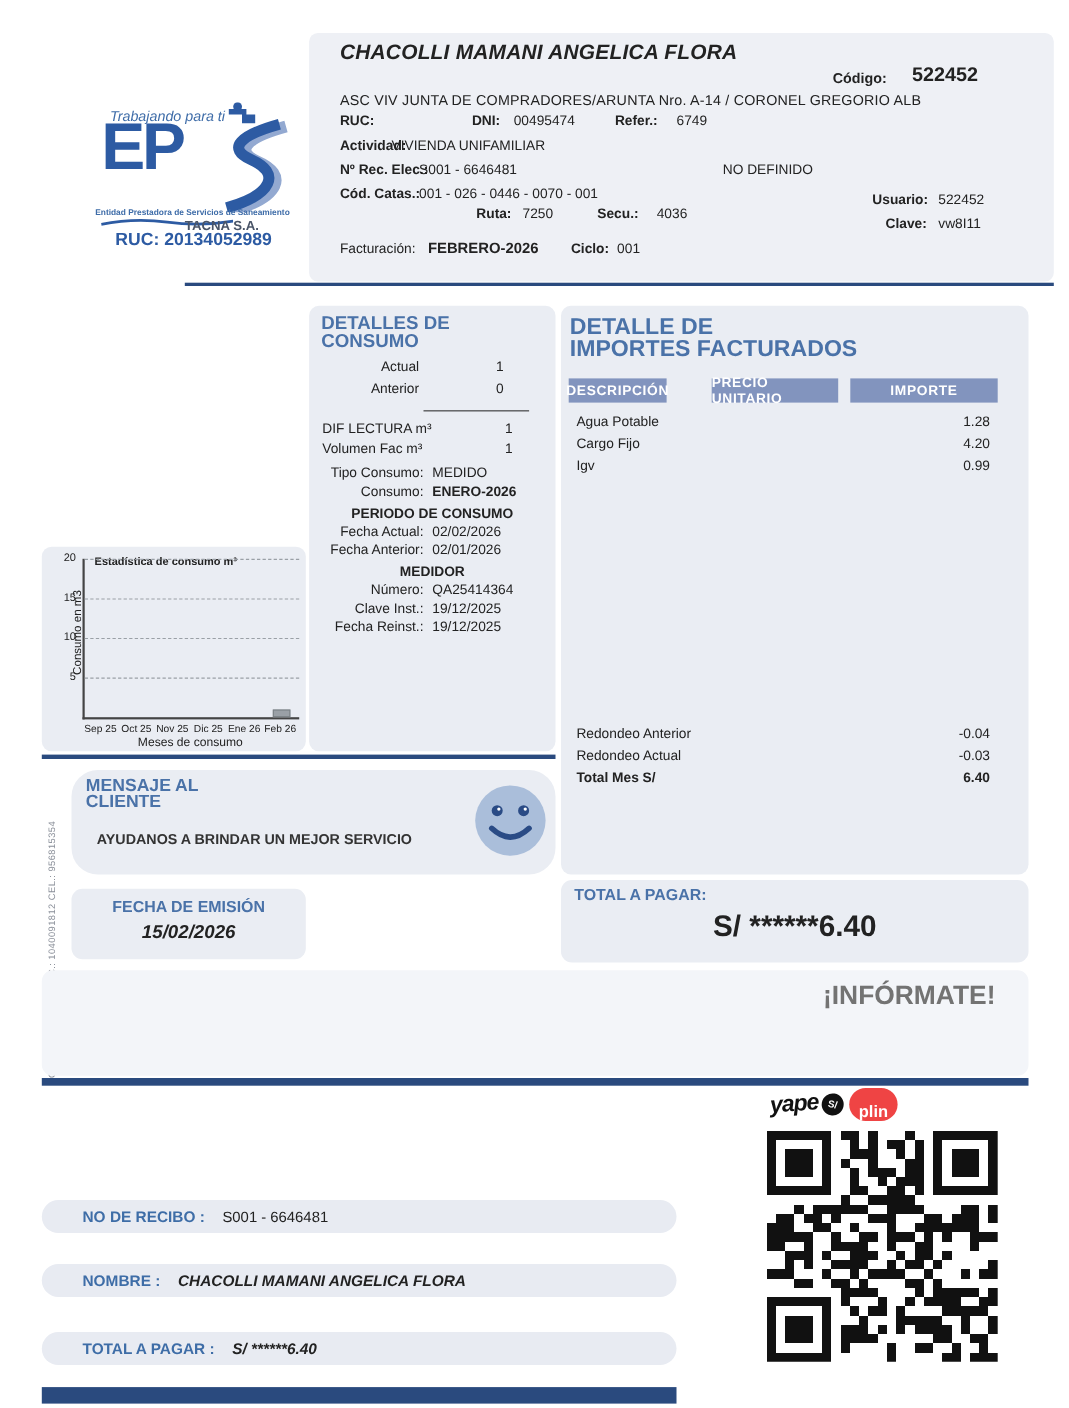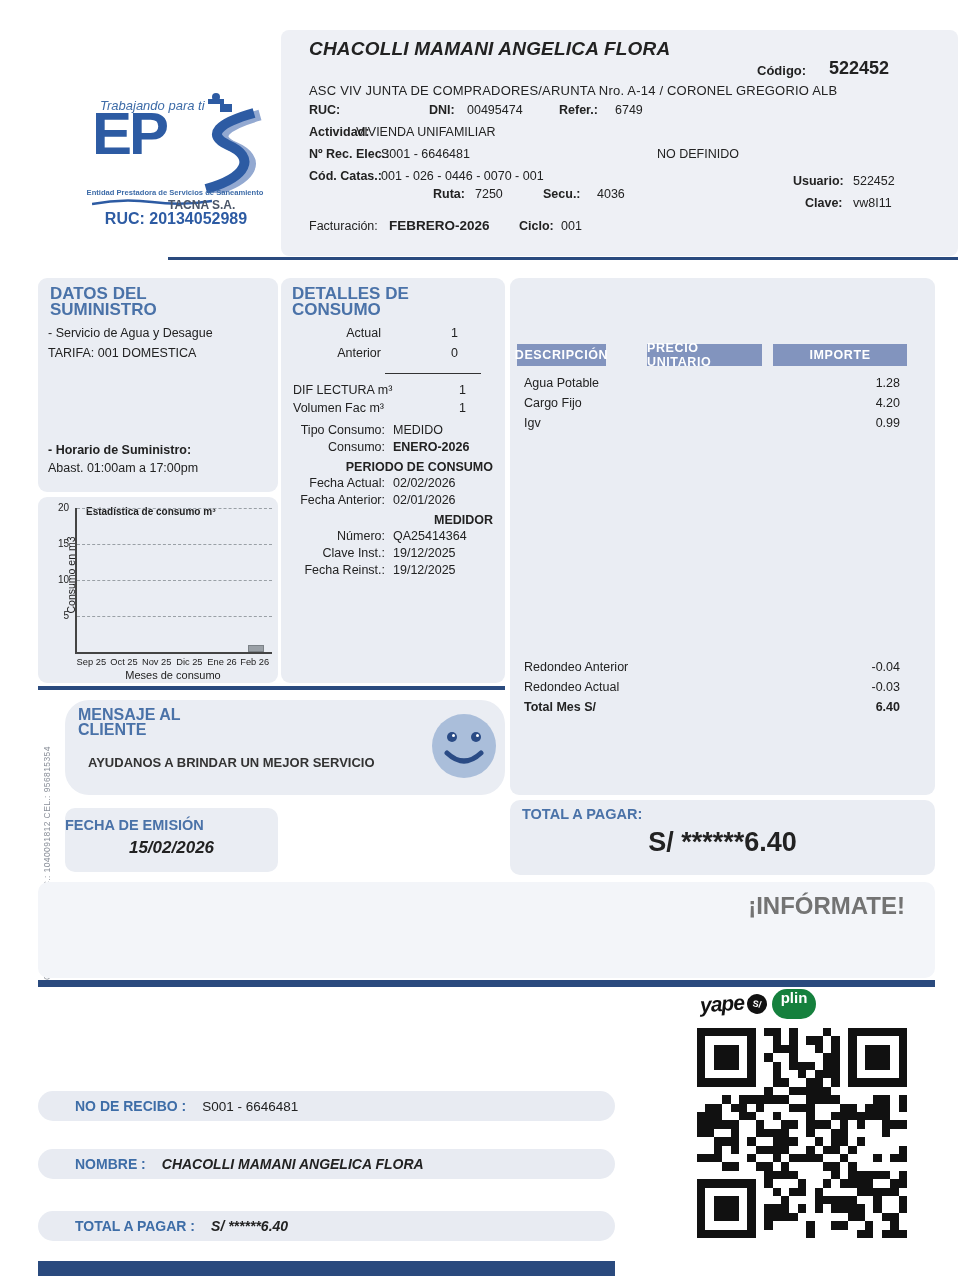--- a/index.html
+++ b/index.html
@@ -35,57 +35,57 @@
   .ytick{position:absolute;width:30px;text-align:right;font-size:10px;color:#222;}
   .chart-title{position:absolute;left:48px;top:9px;font-size:10px;font-weight:bold;}
   .xlabels{position:absolute;left:37px;top:160px;width:196px;display:flex;}
   .xlabels span{flex:1;text-align:center;font-size:9.3px;color:#222;white-space:nowrap;}
   .xtitle{position:absolute;left:37px;top:172px;width:196px;text-align:center;font-size:11px;}
   .ylab{position:absolute;left:-12px;top:72px;font-size:10.5px;transform:rotate(-90deg);transform-origin:center;width:90px;text-align:center;}
 
   
   .det-box{left:281px;top:278px;width:224px;height:405px;}
   .det-box .f{font-size:12.5px;}
-  .ctr{text-align:right;width:200px;left:12px;}
+  .ctr{text-align:center;width:200px;left:12px;}
   .ra{text-align:right;}
 
   
   .imp-box{left:510px;top:278px;width:425px;height:517px;}
   .thead{position:absolute;top:66px;height:22px;background:#8294be;color:#fff;
          font-size:12.5px;font-weight:bold;letter-spacing:.6px;display:flex;
          align-items:center;justify-content:center;}
   .amount{position:absolute;width:80px;text-align:right;font-size:12.5px;}
 
   
   .msg-box{left:65px;top:700px;width:440px;height:95px;border-radius:24px;}
 
   
   .fe-box{left:65px;top:808px;width:213px;height:64px;border-radius:10px;}
   .fv-box{left:288px;top:808px;width:212px;height:64px;border-radius:10px;}
   .tp-box{left:510px;top:800px;width:425px;height:75px;border-radius:10px;}
   .datebig{position:absolute;top:30px;width:100%;text-align:center;font-size:17px;font-weight:bold;font-style:italic;}
-  .fhead{position:absolute;top:9px;width:100%;text-align:left;font-size:14.5px;font-weight:bold;color:#4a72a8;}
+  .fhead{position:absolute;top:9px;width:100%;text-align:center;font-size:14.5px;font-weight:bold;color:#4a72a8;}
 
   .informate-box{left:38px;top:882px;width:897px;height:96px;background:#f3f5f9;border-radius:10px;}
   .informate-text{position:absolute;right:30px;top:10px;font-size:24px;font-weight:bold;color:#737373;}
 
   
   .pill{position:absolute;left:38px;width:577px;height:30px;background:#e8ebf2;border-radius:15px;
         display:flex;align-items:center;}
   .pill .lab{margin-left:37px;font-size:14px;font-weight:bold;color:#3e6da7;white-space:nowrap;}
   .pill .val{margin-left:16px;font-size:13.5px;color:#222;white-space:nowrap;}
   .pill .val.name{font-weight:bold;font-style:italic;font-size:14px;}
 
   
   .yape{position:absolute;left:700px;top:992px;display:flex;align-items:center;}
   .yape-text{font-size:21px;font-weight:bold;font-style:italic;color:#111;transform:rotate(-4deg);letter-spacing:-1px;}
   .yape-circle{width:20px;height:20px;background:#111;border-radius:50%;color:#fff;font-size:9px;font-weight:bold;
                display:flex;align-items:center;justify-content:center;margin-left:3px;transform:rotate(10deg);}
-  .plin{position:absolute;left:772px;top:989px;width:44px;height:30px;background:#15803d;border-radius:15px;
-        color:#fff;font-size:15px;font-weight:bold;display:flex;align-items:flex-start;justify-content:center;}
+  .plin{position:absolute;left:772px;top:989px;width:44px;height:30px;background:#ef4444;border-radius:15px;
+        color:#fff;font-size:15px;font-weight:bold;display:flex;align-items:flex-end;justify-content:center;}
   .qr{position:absolute;left:697px;top:1028px;width:210px;height:210px;}
 
   .printer-credit{position:absolute;left:42px;top:712px;height:268px;writing-mode:vertical-rl;
                   transform:rotate(180deg);font-size:8.5px;color:#8a8f99;letter-spacing:.4px;}
 </style>
 </head>
 <body>
 
 <div class="page">
 
@@ -141,28 +141,20 @@
     <div class="f b" style="left:524px;top:166px">Clave:</div>
     <div class="f" style="left:572px;top:166px">vw8I11</div>
 
     <div class="f" style="left:28px;top:189px">Facturación:</div>
     <div class="f b" style="left:108px;top:188px;font-size:13.5px">FEBRERO-2026</div>
     <div class="f b" style="left:238px;top:189px">Ciclo:</div>
     <div class="f" style="left:280px;top:189px">001</div>
   </div>
   <div class="navybar" style="left:168px;top:257px;width:790px;height:3px"></div>
 
-  <div class="panel datos-box">
-    <div class="abs hblue prewrap" style="left:12px;top:8px;font-size:17px">DATOS DEL
-SUMINISTRO</div>
-    <div class="f" style="left:10px;top:48px">- Servicio de Agua y Desague</div>
-    <div class="f" style="left:10px;top:68px">TARIFA: 001 DOMESTICA</div>
-    <div class="f b" style="left:10px;top:165px">- Horario de Suministro:</div>
-    <div class="f" style="left:10px;top:183px">Abast. 01:00am a 17:00pm</div>
-  </div>
 
   <div class="panel chart-box">
     <div class="chart-title">Estadística de consumo m³</div>
     <div class="ytick" style="left:1px;top:5px">20</div>
     <div class="ytick" style="left:1px;top:41px">15</div>
     <div class="ytick" style="left:1px;top:77px">10</div>
     <div class="ytick" style="left:1px;top:113px">5</div>
     <div class="ylab">Consumo en m3</div>
     <div class="chart-plot">
       <div class="gridline" style="top:0"></div>
@@ -211,20 +203,22 @@
     <div class="f b ctr" style="top:235px">MEDIDOR</div>
     <div class="f ra" style="left:4px;top:251px;width:100px">Número:</div>
     <div class="f" style="left:112px;top:251px">QA25414364</div>
     <div class="f ra" style="left:4px;top:268px;width:100px">Clave Inst.:</div>
     <div class="f" style="left:112px;top:268px">19/12/2025</div>
     <div class="f ra" style="left:4px;top:285px;width:100px">Fecha Reinst.:</div>
     <div class="f" style="left:112px;top:285px">19/12/2025</div>
   </div>
 
   <div class="panel imp-box">
+    <div class="abs hblue prewrap" style="left:8px;top:10px;font-size:21px">DETALLE DE
+IMPORTES FACTURADOS</div>
     <div class="thead" style="left:7px;width:89px">DESCRIPCIÓN</div>
     <div class="thead" style="left:137px;width:115px">PRECIO UNITARIO</div>
     <div class="thead" style="left:263px;width:134px">IMPORTE</div>
 
     <div class="f" style="left:14px;top:98px">Agua Potable</div>
     <div class="amount" style="left:310px;top:98px">1.28</div>
     <div class="f" style="left:14px;top:118px">Cargo Fijo</div>
     <div class="amount" style="left:310px;top:118px">4.20</div>
     <div class="f" style="left:14px;top:138px">Igv</div>
     <div class="amount" style="left:310px;top:138px">0.99</div>

